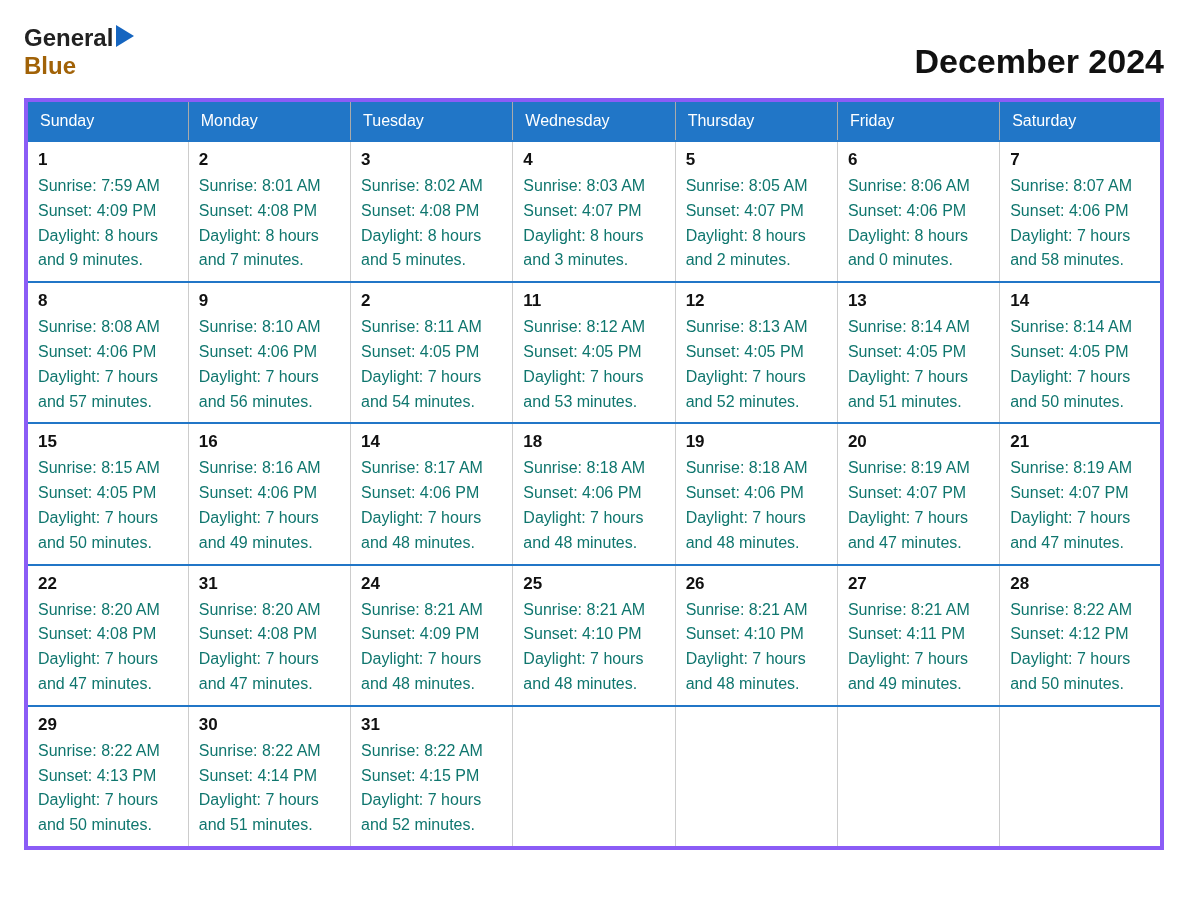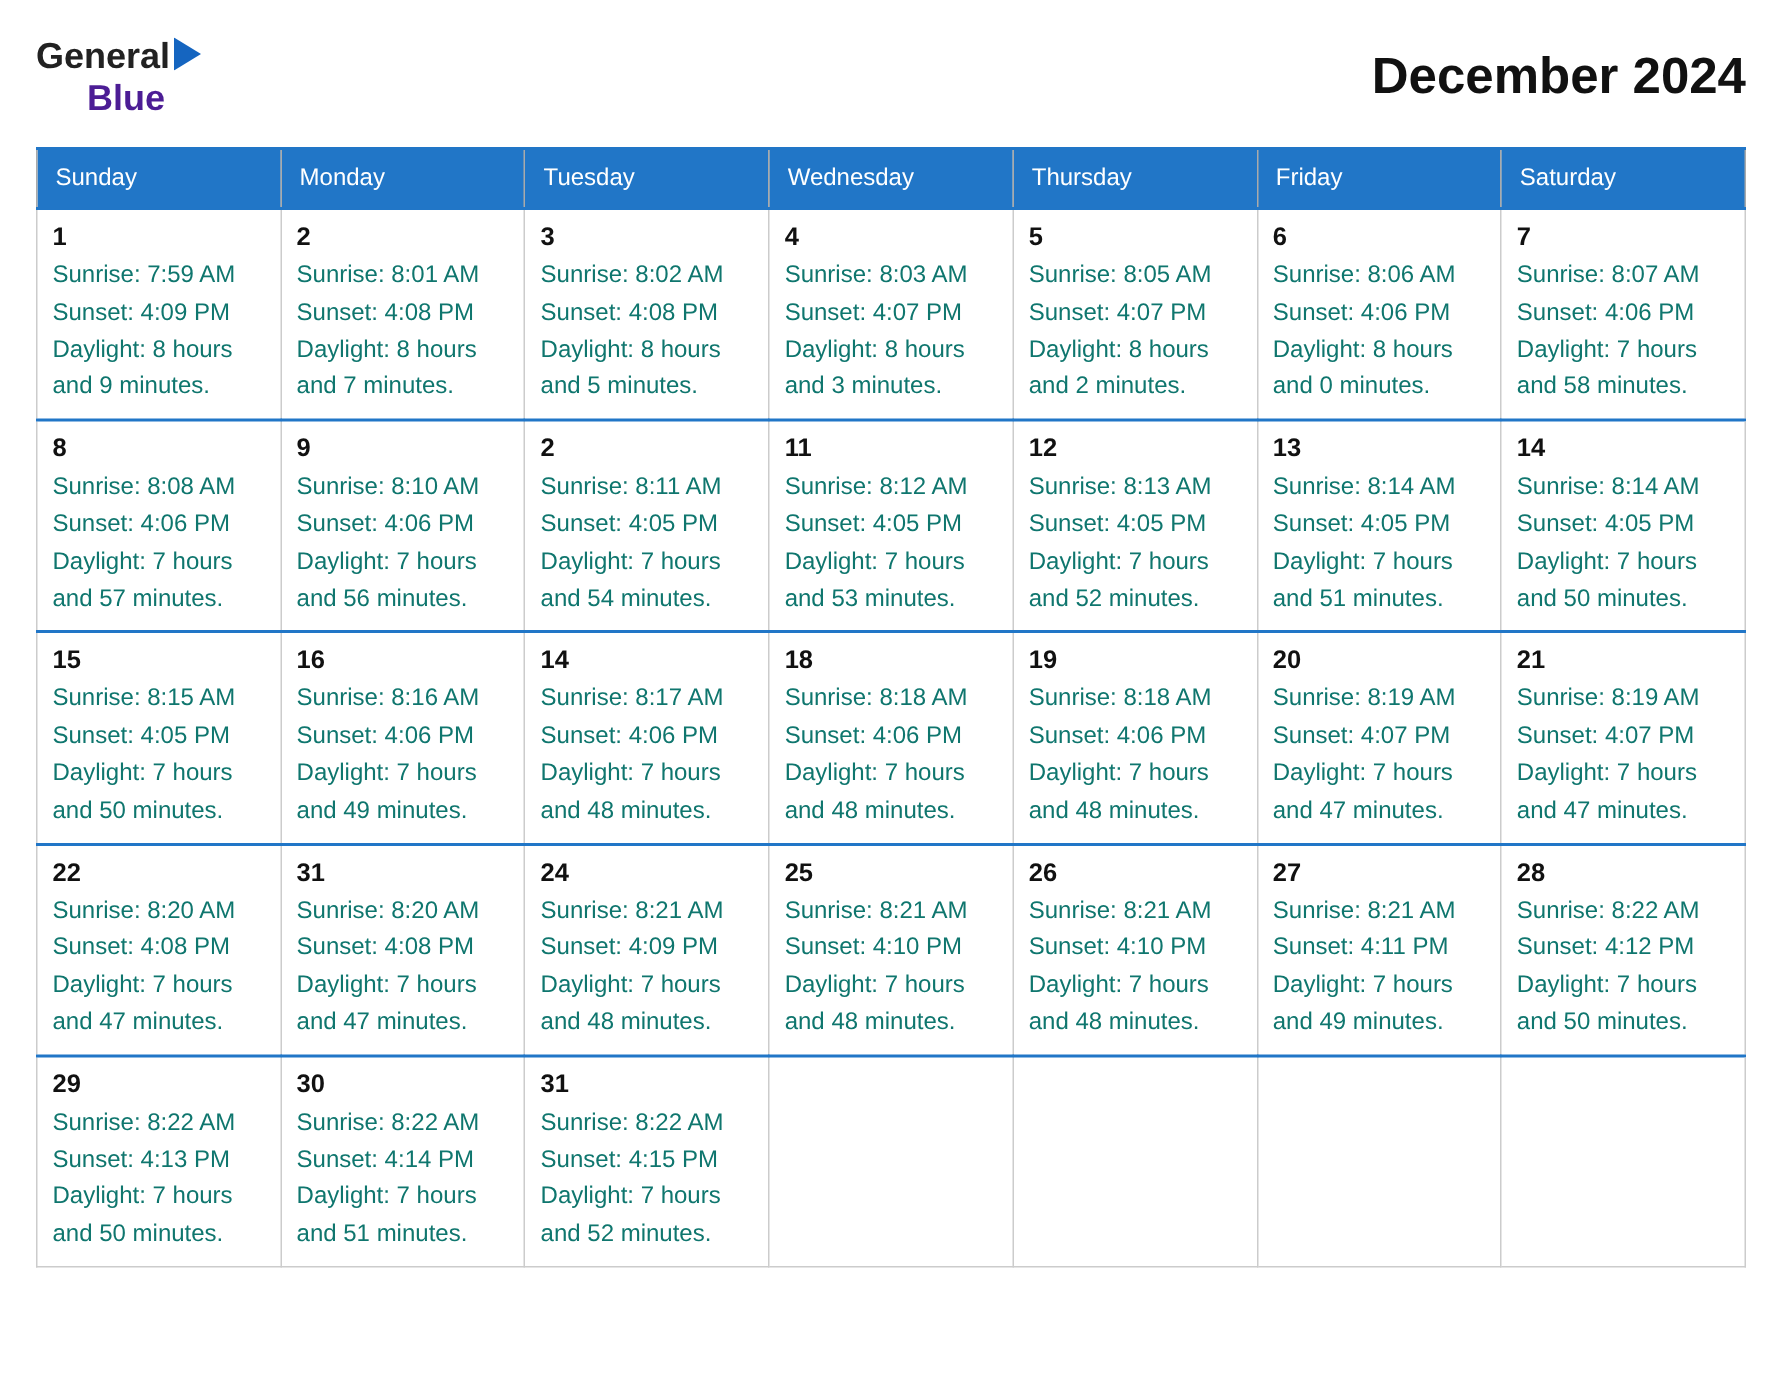--- a/index.html
+++ b/index.html
@@ -6,21 +6,21 @@
     body {
       font-family: Arial, sans-serif;
       background: #fff;
       padding: 24px;
       width: 1188px;
       min-height: 918px;
     }
     .header {
       display: flex;
       justify-content: space-between;
-      align-items: center;
+      align-items: flex-end;
       margin-bottom: 18px;
     }
     .logo {
       display: flex;
       flex-direction: column;
       align-items: flex-start;
     }
     .title-block {
       text-align: right;
     }
@@ -31,21 +31,21 @@
       line-height: 1.1;
     }
     .location {
       font-size: 20px;
       color: #333;
       margin-top: 4px;
     }
     .calendar {
       width: 100%;
       border-collapse: collapse;
-      border: 1px solid #8b5cf6;
+      border: 4px solid #8b5cf6;
     }
     .calendar th {
       background-color: #2176c7;
       color: #fff;
       font-size: 16px;
       font-weight: normal;
       padding: 10px 12px;
       text-align: left;
       border: 1px solid #aaa;
     }
@@ -89,23 +89,22 @@
     }
     .logo-arrow {
       display: inline-block;
       margin-left: 3px;
       position: relative;
       top: 0px;
     }
     .logo-text-blue {
       font-size: 24px;
       font-weight: bold;
-      color: #4c1d95;
+      color: #a16207;
       margin-top: 0px;
-      margin-left: 34px;
     }
   </style>
 </head>
 <body>
 
 <div class="header">
   <div class="logo">
     <div class="logo-row">
       <span class="logo-text-general">General</span>
       <span class="logo-arrow">

